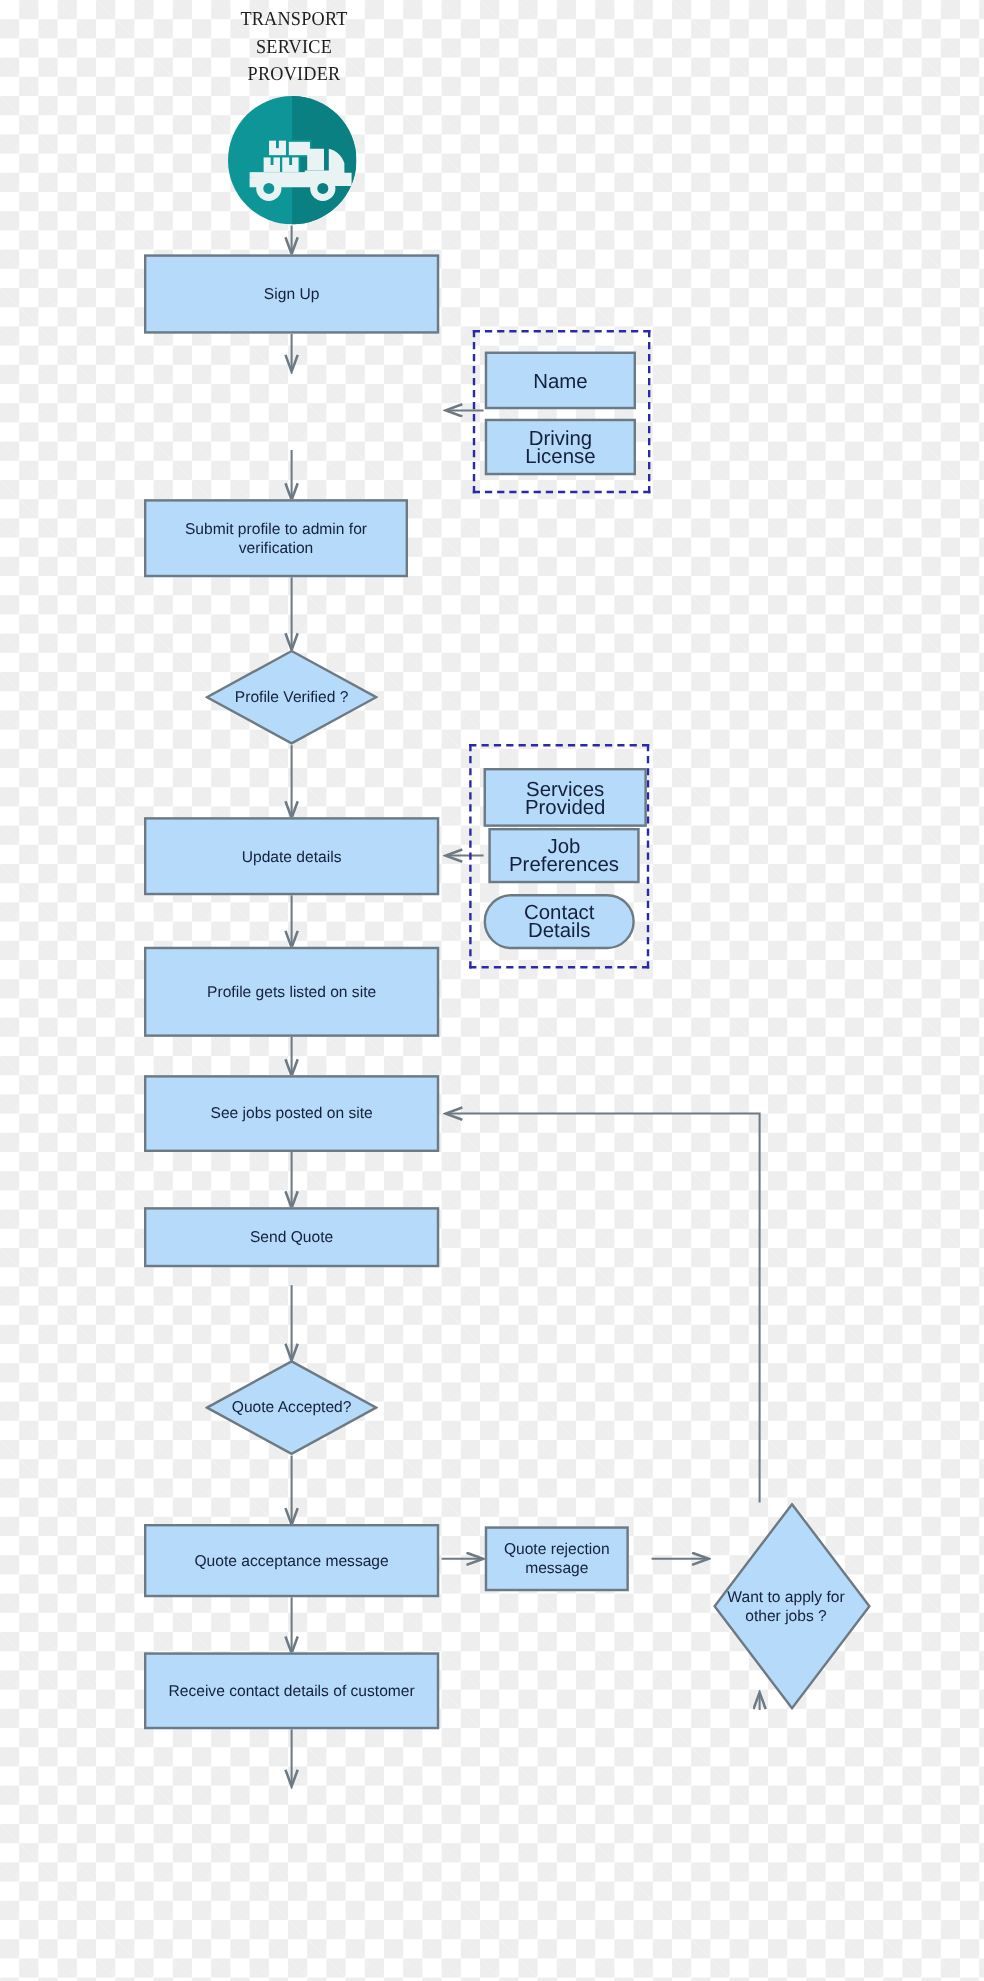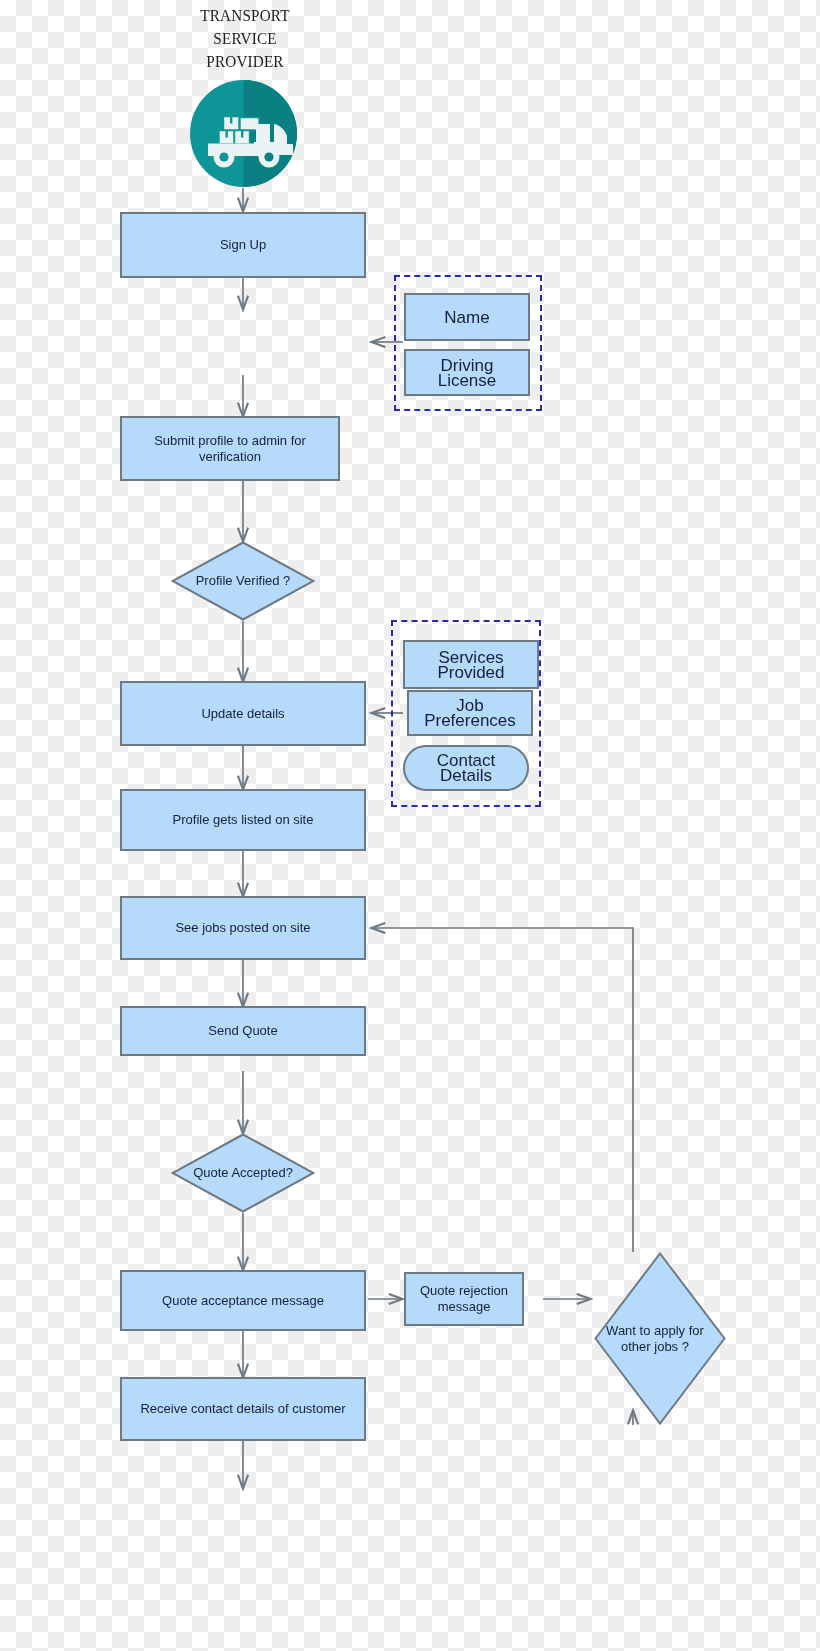--- a/index.html
+++ b/index.html
@@ -213,21 +213,21 @@
     <svg width="144" height="80" viewBox="0 0 144 80" aria-hidden="true">
       <polygon points="72,1.5 142.5,40 72,78.5 1.5,40" fill="#b6daf9" stroke="#6d7a83" stroke-width="2"></polygon>
     </svg>
     <span class="dtext">Profile Verified ?</span>
   </div>
 
   <div class="node process" style="left:120px; top:681px; width:246px; height:65px;">
     <span>Update details</span>
   </div>
 
-  <div class="node process" style="left:120px; top:789px; width:246px; height:62px;">
+  <div class="node process" style="left:120px; top:789px; width:246px; height:75px;">
     <span>Profile gets listed on site</span>
   </div>
 
   <div class="node process" style="left:120px; top:896px; width:246px; height:64px;">
     <span>See jobs posted on site</span>
   </div>
 
   <div class="node process" style="left:120px; top:1006px; width:246px; height:50px;">
     <span>Send Quote</span>
   </div>

